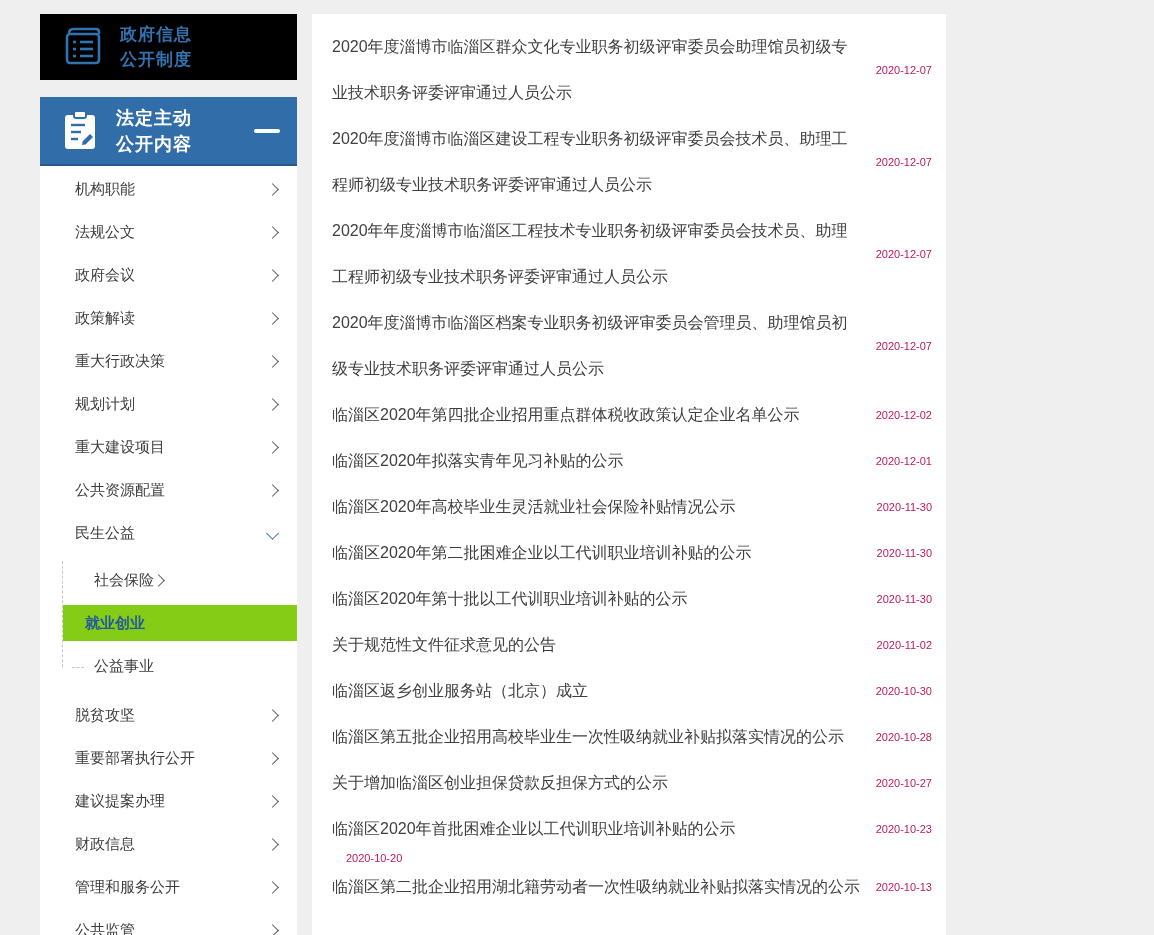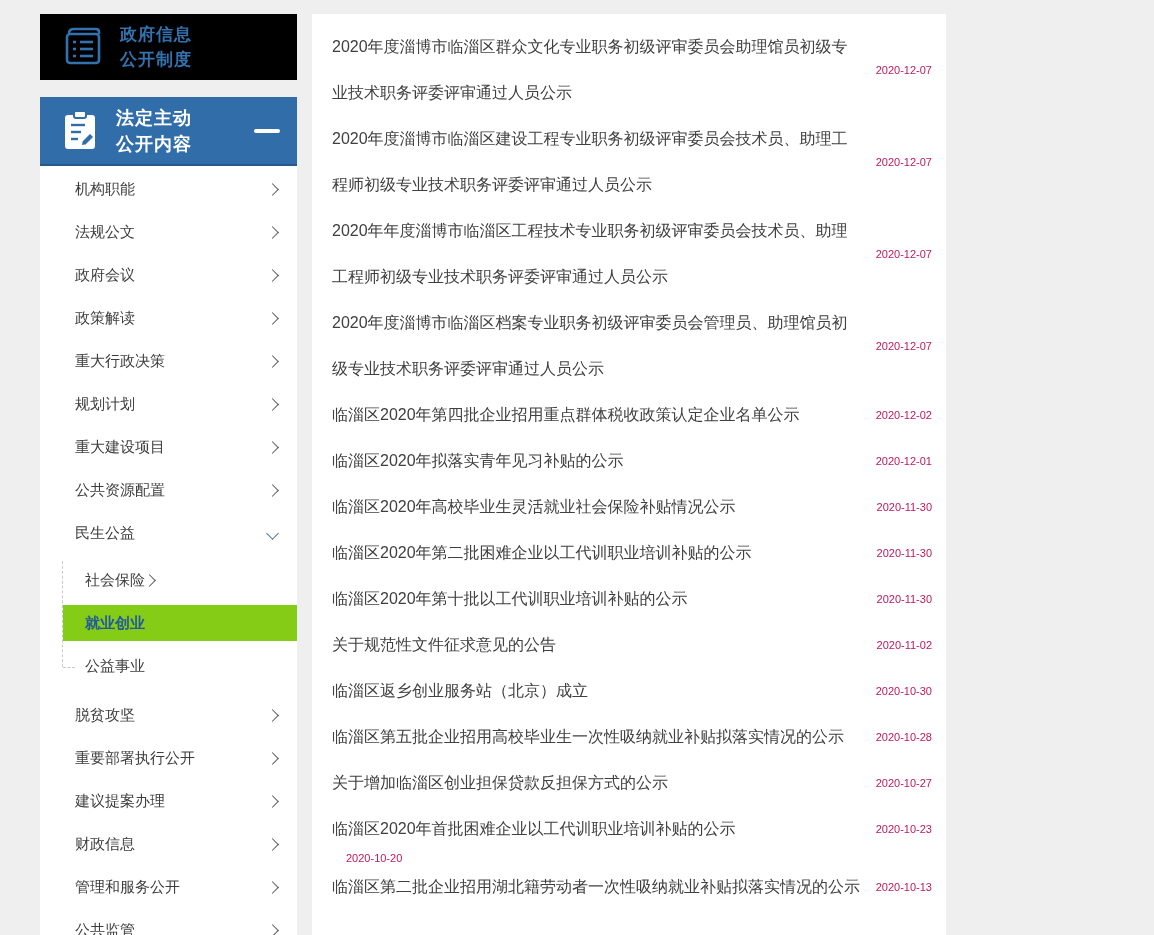--- a/index.html
+++ b/index.html
@@ -34,21 +34,21 @@
   }
   .chev.down{transform:rotate(135deg);border-color:#4a6f96;}
   
   .submenu{position:relative;margin:4px 0 6px;}
   .submenu::before{
     content:"";position:absolute;left:22px;top:2px;bottom:21px;
     border-left:1px dashed #c3c9cf;
   }
   .sub-item{
     height:43px;display:flex;align-items:center;position:relative;
-    padding:0 20px 0 45px;color:#3d3d3d;font-size:15px;cursor:pointer;
+    padding:0 20px 0 45px;color:#3d3d3d;font-size:15px;cursor:pointer;margin-left:9px;
   }
   .sub-item.last::after{
     content:"";position:absolute;left:23px;top:50%;width:12px;
     border-top:1px dashed #c3c9cf;
   }
   .sub-item.active{
     background:#84cc16;height:36px;margin:3px 0 4px 23px;
     padding-left:22px;color:#235a9c;font-weight:bold;z-index:1;
   }
   

